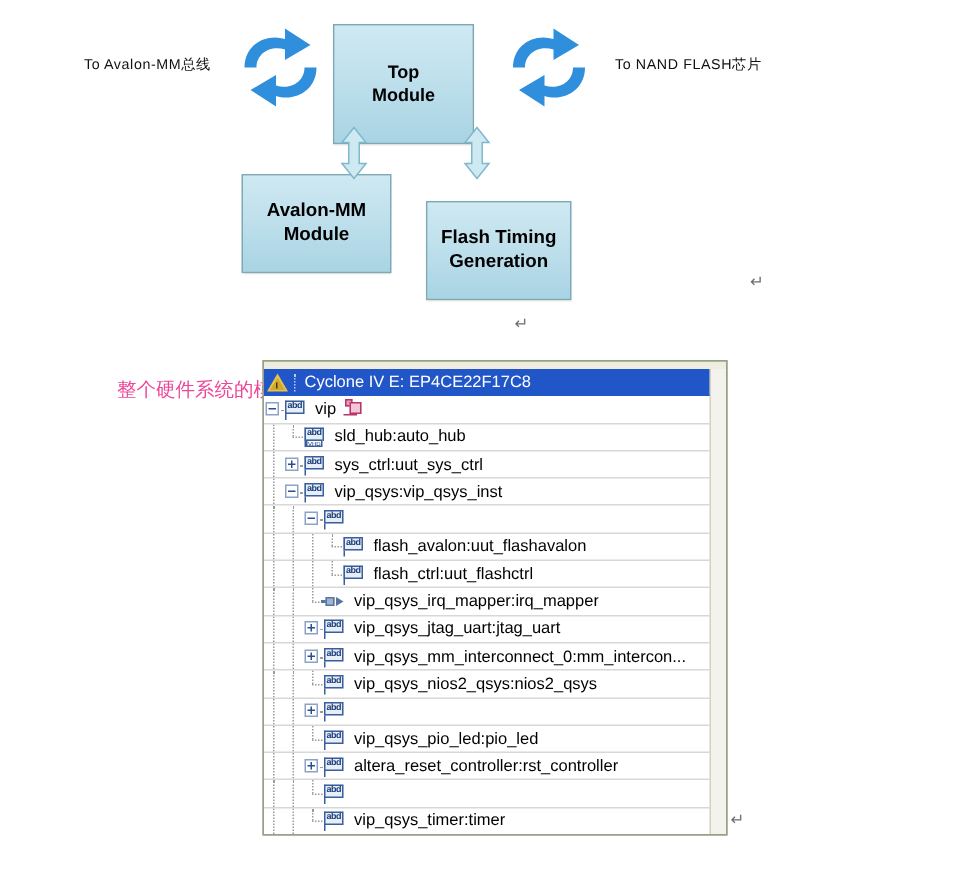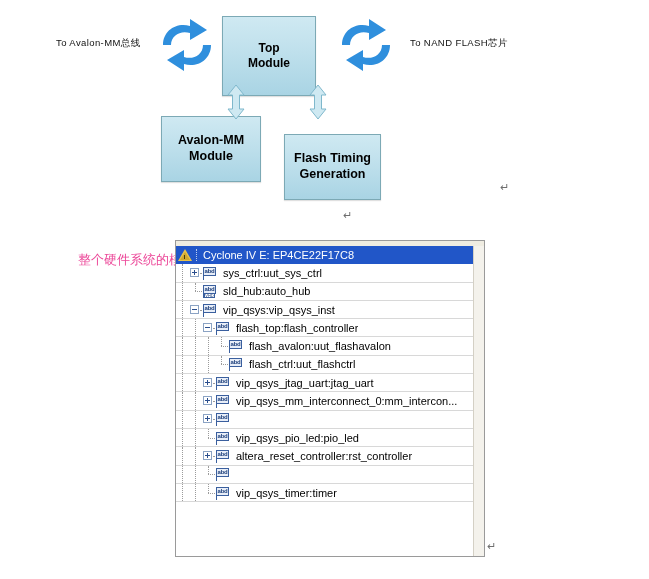--- a/index.html
+++ b/index.html
@@ -321,43 +321,59 @@
       <div class="icon-warn">
         <div class="tri"></div>
           <div class="tri2"></div>
           <div class="bang"></div>
       </div>
       <div class="row-label">Cyclone IV E: EP4CE22F17C8</div>
     </div>
 
     <div id="tree-rows">
         <div class="row">
+          <div class="toggle">
+            <div class="box"></div>
+            <div class="dots"></div>
+          </div>
+          <div class="icon-abd">
+            <div class="pole"></div>
+            <div class="flag">abd</div>
+          </div>
+          <div class="row-label">vip</div>
+          <div class="icon-chip">
+            <div class="leg"></div>
+            <div class="c2"></div>
+            <div class="c1"></div>
+          </div>
+        </div>
+        <div class="row">
+          <div class="guide"></div>
+          <div class="guide elbow last"></div>
+          <div class="icon-abd">
+            <div class="pole"></div>
+            <div class="flag">abd</div>
+            <div class="vhd">VHD</div>
+          </div>
+          <div class="row-label">sld_hub:auto_hub</div>
+        </div>
+        <div class="row">
           <div class="guide"></div>
           <div class="toggle plus">
             <div class="box"></div>
             <div class="dots"></div>
           </div>
           <div class="icon-abd">
             <div class="pole"></div>
             <div class="flag">abd</div>
           </div>
           <div class="row-label">sys_ctrl:uut_sys_ctrl</div>
         </div>
         <div class="row">
           <div class="guide"></div>
-          <div class="guide elbow last"></div>
-          <div class="icon-abd">
-            <div class="pole"></div>
-            <div class="flag">abd</div>
-            <div class="vhd">VHD</div>
-          </div>
-          <div class="row-label">sld_hub:auto_hub</div>
-        </div>
-        <div class="row">
-          <div class="guide"></div>
           <div class="toggle">
             <div class="box"></div>
             <div class="dots"></div>
           </div>
           <div class="icon-abd">
             <div class="pole"></div>
             <div class="flag">abd</div>
           </div>
           <div class="row-label">vip_qsys:vip_qsys_inst</div>
         </div>
@@ -365,21 +381,20 @@
           <div class="guide"></div>
           <div class="guide"></div>
           <div class="toggle">
             <div class="box"></div>
             <div class="dots"></div>
           </div>
           <div class="icon-abd">
             <div class="pole"></div>
             <div class="flag">abd</div>
           </div>
-          <div class="row-label">flash_top:flash_controller</div>
         </div>
         <div class="row">
           <div class="guide"></div>
           <div class="guide"></div>
           <div class="guide"></div>
           <div class="guide elbow last"></div>
           <div class="icon-abd">
             <div class="pole"></div>
             <div class="flag">abd</div>
           </div>
@@ -392,20 +407,31 @@
           <div class="guide elbow last"></div>
           <div class="icon-abd">
             <div class="pole"></div>
             <div class="flag">abd</div>
           </div>
           <div class="row-label">flash_ctrl:uut_flashctrl</div>
         </div>
         <div class="row">
           <div class="guide"></div>
           <div class="guide"></div>
+          <div class="guide elbow last"></div>
+          <div class="icon-pin">
+            <div class="tail"></div>
+            <div class="body"></div>
+            <div class="tip"></div>
+          </div>
+          <div class="row-label">vip_qsys_irq_mapper:irq_mapper</div>
+        </div>
+        <div class="row">
+          <div class="guide"></div>
+          <div class="guide"></div>
           <div class="toggle plus">
             <div class="box"></div>
             <div class="dots"></div>
           </div>
           <div class="icon-abd">
             <div class="pole"></div>
             <div class="flag">abd</div>
           </div>
           <div class="row-label">vip_qsys_jtag_uart:jtag_uart</div>
         </div>
@@ -414,20 +440,30 @@
           <div class="guide"></div>
           <div class="toggle plus">
             <div class="box"></div>
             <div class="dots"></div>
           </div>
           <div class="icon-abd">
             <div class="pole"></div>
             <div class="flag">abd</div>
           </div>
           <div class="row-label">vip_qsys_mm_interconnect_0:mm_intercon...</div>
+        </div>
+        <div class="row">
+          <div class="guide"></div>
+          <div class="guide"></div>
+          <div class="guide elbow last"></div>
+          <div class="icon-abd">
+            <div class="pole"></div>
+            <div class="flag">abd</div>
+          </div>
+          <div class="row-label">vip_qsys_nios2_qsys:nios2_qsys</div>
         </div>
         <div class="row">
           <div class="guide"></div>
           <div class="guide"></div>
           <div class="toggle plus">
             <div class="box"></div>
             <div class="dots"></div>
           </div>
           <div class="icon-abd">
             <div class="pole"></div>

